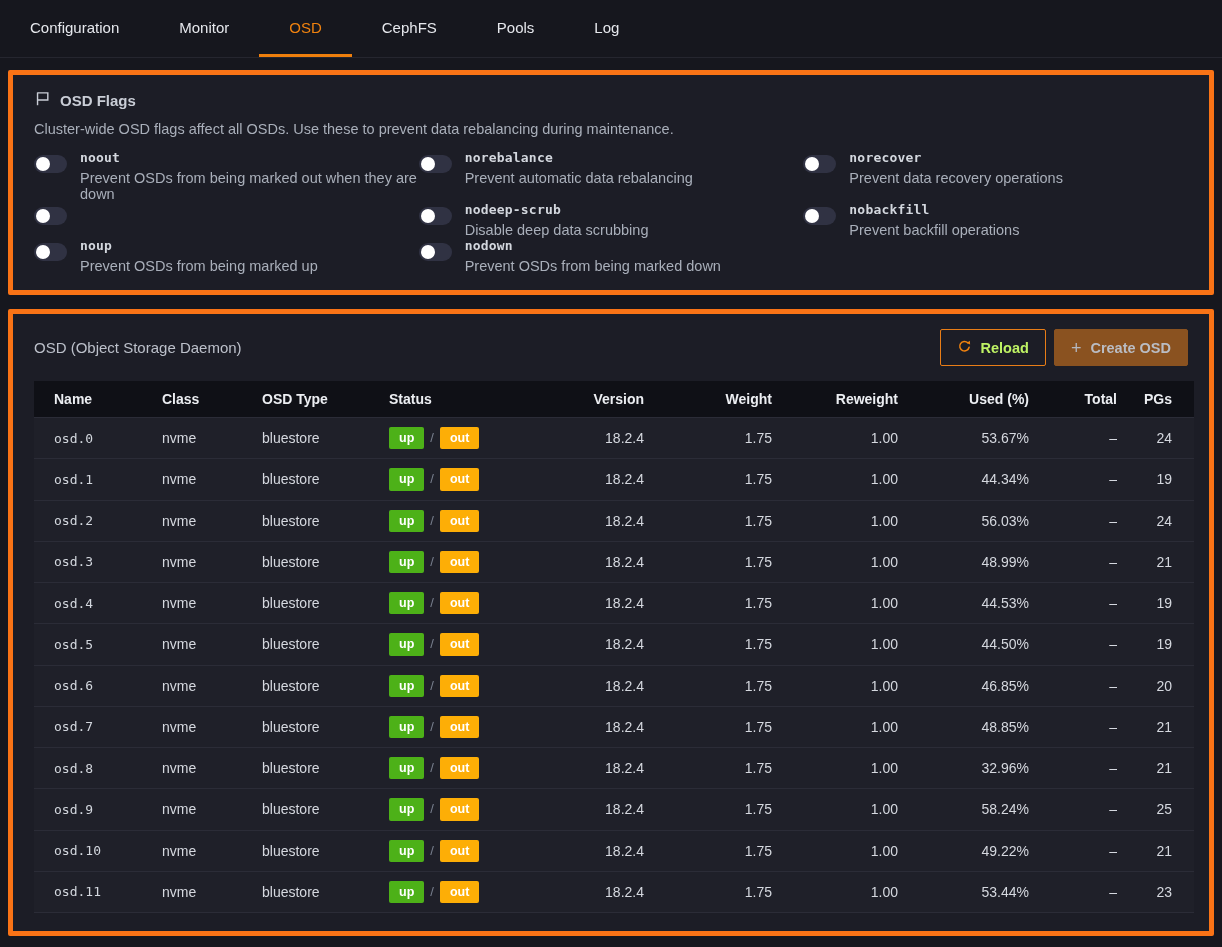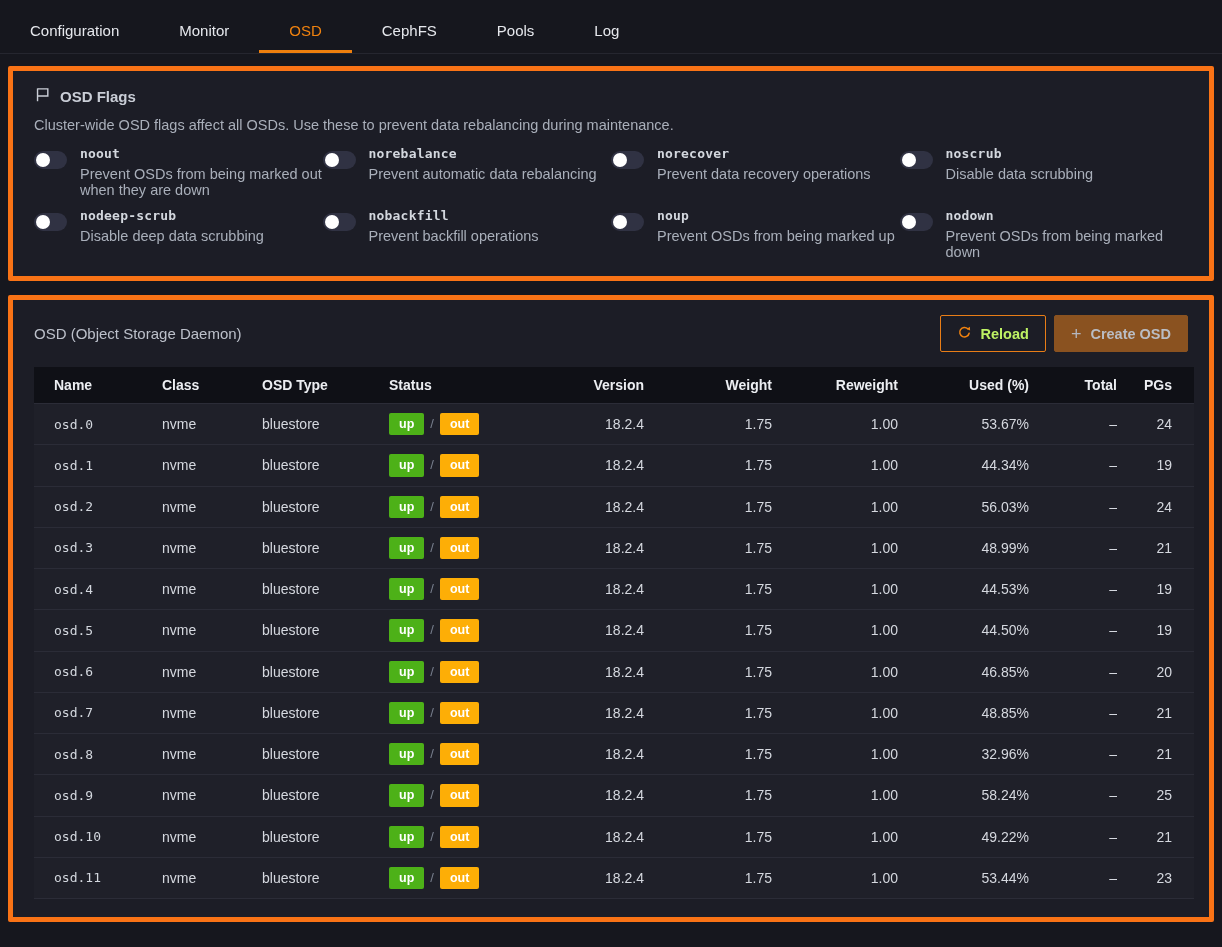--- a/index.html
+++ b/index.html
@@ -5,41 +5,41 @@
   * { box-sizing: border-box; margin: 0; padding: 0; }
   html,body { width:1222px; height:947px; overflow:hidden; }
   body {
     background:#16171e;
     font-family:"Liberation Sans", sans-serif;
     color:#d8dbe1;
     -webkit-font-smoothing:antialiased;
   }
 
   
-  .tabbar { display:flex; height:43px; border-bottom:1px solid #25262f; align-items:stretch;margin-top:11px; }
+  .tabbar { display:flex; height:58px; border-bottom:1px solid #25262f; align-items:stretch; }
   .tab {
     display:flex; align-items:center; padding:0 30px;
     font-size:15px; font-weight:500; color:#e6e8ed; cursor:pointer;
     border-bottom:3px solid transparent; white-space:nowrap;
   }
   .tab.active { color:#f0820f; border-bottom-color:#ee7f0d; }
 
   
   .panel {
     margin:12px 8px 0 8px;
     background:#1c1d26;
     border:5px solid #f97316;
     border-radius:2px;
     padding:15px 21px 16px 21px;
   }
 
   
   .flags-header { display:flex; align-items:center; gap:9px; font-size:15px; font-weight:700; color:#c9cdd6; }
   .flags-desc { margin-top:11px; font-size:14.5px; color:#a9afba; }
-  .flags-grid { display:grid; grid-template-columns:1fr 1fr 1fr 1fr; margin-top:13px; row-gap:10px; }
+  .flags-grid { display:grid; grid-template-columns:1fr 1fr 1fr; margin-top:13px; }
   .flag-item { display:flex; gap:13px; align-items:flex-start; }
   .toggle {
     flex:0 0 auto; width:33px; height:18px; margin-top:5px;
     border-radius:10px; background:#303243; position:relative; cursor:pointer;
   }
   .toggle .knob {
     position:absolute; left:2px; top:2px; width:14px; height:14px;
     border-radius:50%; background:#ffffff;
   }
   .flag-name { font-family:"DejaVu Sans Mono", monospace; font-weight:700; font-size:13px; color:#d3d7de; letter-spacing:.2px; }
@@ -151,24 +151,20 @@
     <div class="flag-texts">
       <div class="flag-name">norecover</div>
       <div class="flag-desc">Prevent data recovery operations</div>
     </div>
   </div>
 
   <div class="flag-item">
     <div class="toggle">
           <div class="knob"></div>
         </div>
-    <div class="flag-texts">
-      <div class="flag-name">noscrub</div>
-      <div class="flag-desc">Disable data scrubbing</div>
-    </div>
   </div>
 
   <div class="flag-item">
     <div class="toggle">
           <div class="knob"></div>
         </div>
     <div class="flag-texts">
       <div class="flag-name">nodeep-scrub</div>
       <div class="flag-desc">Disable deep data scrubbing</div>
     </div>

